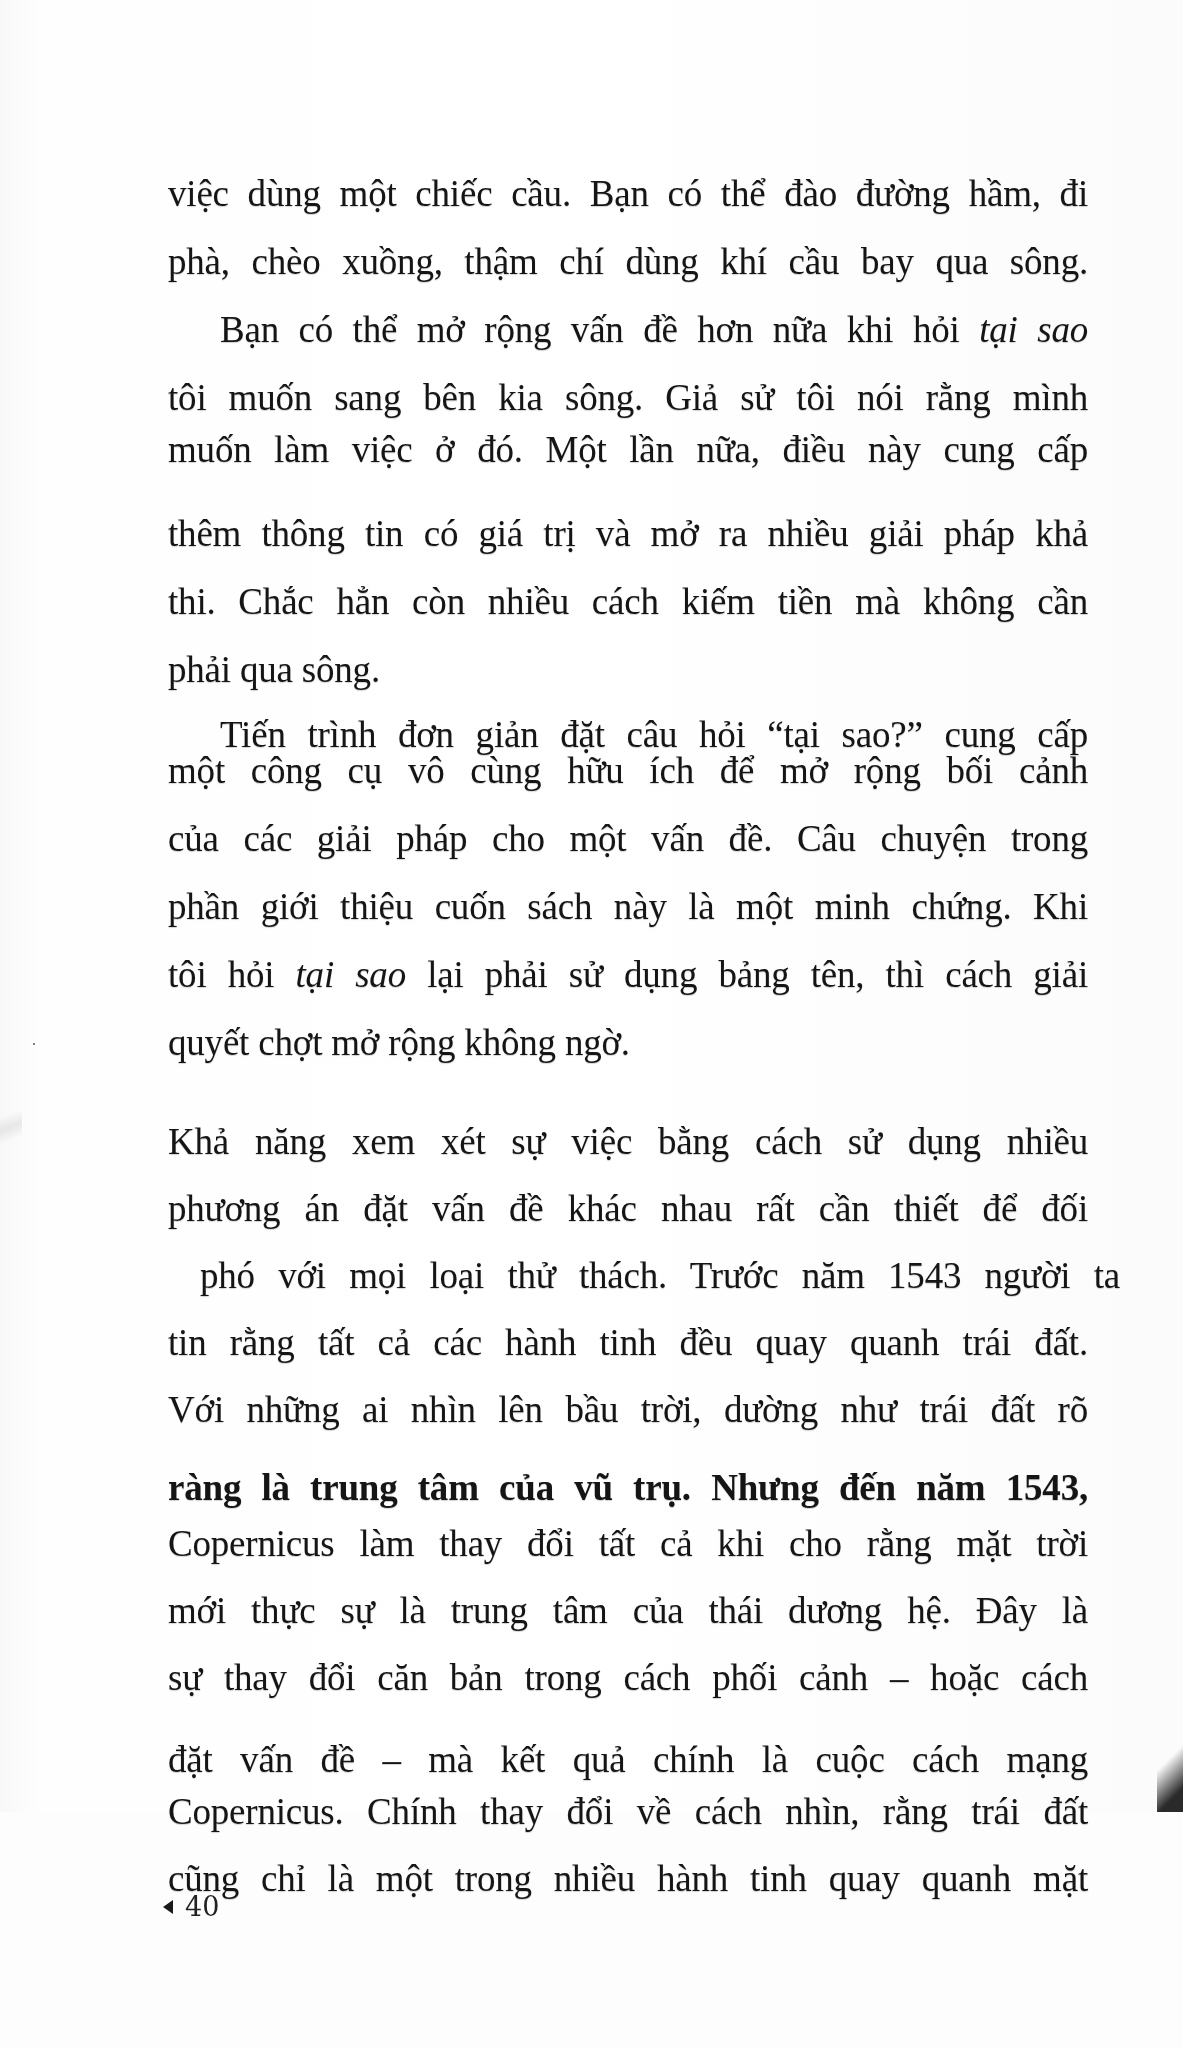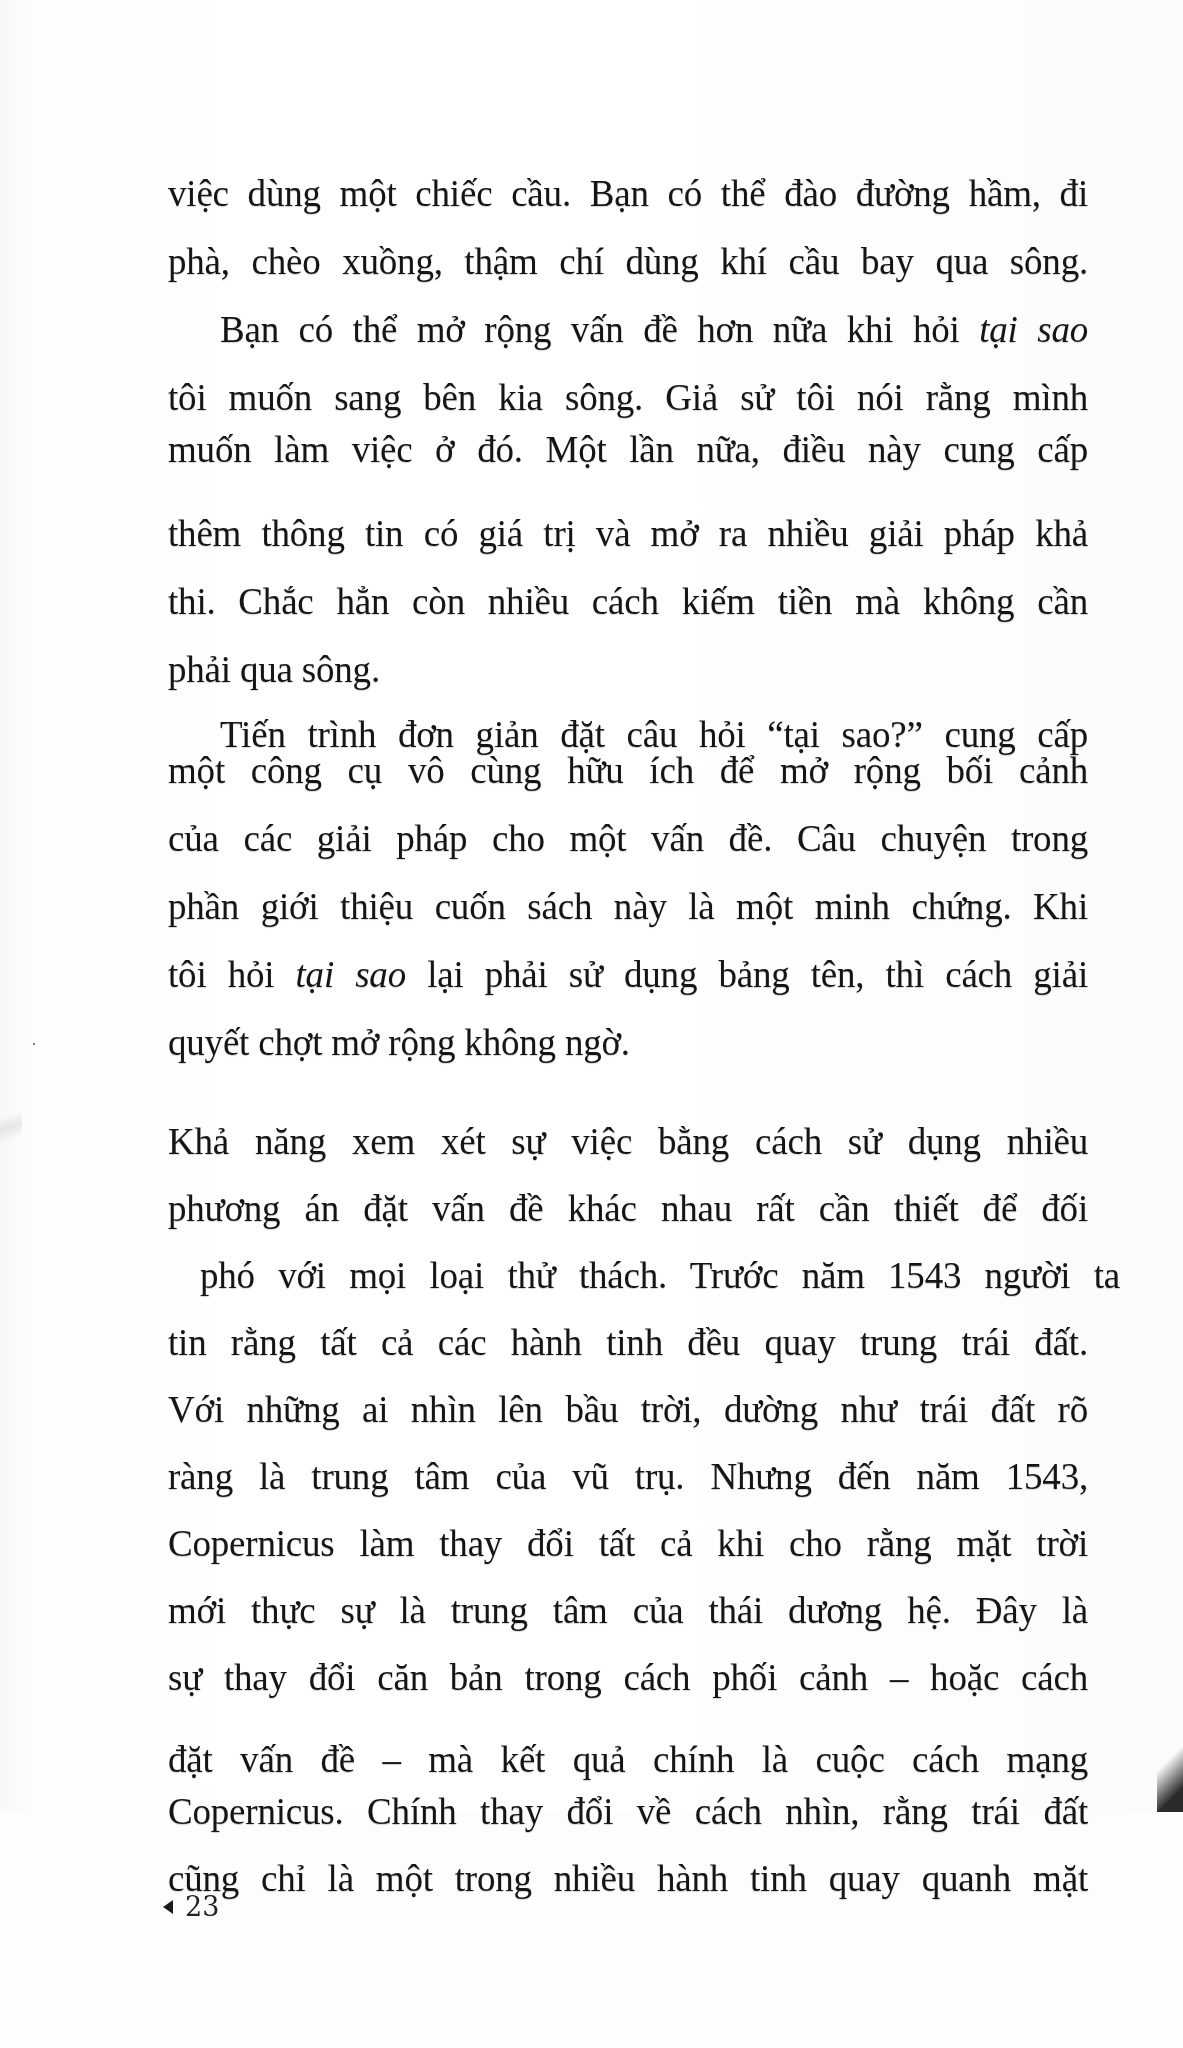--- a/index.html
+++ b/index.html
@@ -120,30 +120,30 @@
     <div class="line justify" style="top:136px;">của các giải pháp cho một vấn đề. Câu chuyện trong</div>
     <div class="line justify" style="top:204px;">phần giới thiệu cuốn sách này là một minh chứng. Khi</div>
     <div class="line justify" style="top:272px;"><span>tôi hỏi </span><i>tại sao</i><span> lại phải sử dụng bảng tên, thì cách giải</span></div>
     <div class="line" style="top:340px;">quyết chợt mở rộng không ngờ.</div>
   </div>
 
   <div class="text-block" style="top:1118px;">
     <div class="line justify" style="top:0px;">Khả năng xem xét sự việc bằng cách sử dụng nhiều</div>
     <div class="line justify" style="top:67px;">phương án đặt vấn đề khác nhau rất cần thiết để đối</div>
     <div class="line justify" style="top:134px;margin-left:32px;">phó với mọi loại thử thách. Trước năm 1543 người ta</div>
-    <div class="line justify" style="top:201px;">tin rằng tất cả các hành tinh đều quay trung trái đất.</div>
+    <div class="line justify" style="top:201px;">tin rằng tất cả các hành tinh đều quay quanh trái đất.</div>
     <div class="line justify" style="top:268px;">Với những ai nhìn lên bầu trời, dường như trái đất rõ</div>
-    <div class="line justify" style="top:335px;">ràng là trung tâm của vũ trụ. Nhưng đến năm 1543,</div>
+    <div class="line justify" style="top:346px;font-weight:bold;">ràng là trung tâm của vũ trụ. Nhưng đến năm 1543,</div>
     <div class="line justify" style="top:402px;">Copernicus làm thay đổi tất cả khi cho rằng mặt trời</div>
     <div class="line justify" style="top:469px;">mới thực sự là trung tâm của thái dương hệ. Đây là</div>
     <div class="line justify" style="top:536px;">sự thay đổi căn bản trong cách phối cảnh – hoặc cách</div>
     <div class="line justify" style="top:603px;margin-top:15px;">đặt vấn đề – mà kết quả chính là cuộc cách mạng</div>
     <div class="line justify" style="top:670px;">Copernicus. Chính thay đổi về cách nhìn, rằng trái đất</div>
     <div class="line justify" style="top:737px;">cũng chỉ là một trong nhiều hành tinh quay quanh mặt</div>
   </div>
 
   <div class="footer">
     <span class="tri"></span>
-    <span>23</span>
+    <span>40</span>
   </div>
 
   <div class="corner-shadow"></div>
 </div>
 
 </body></html>

